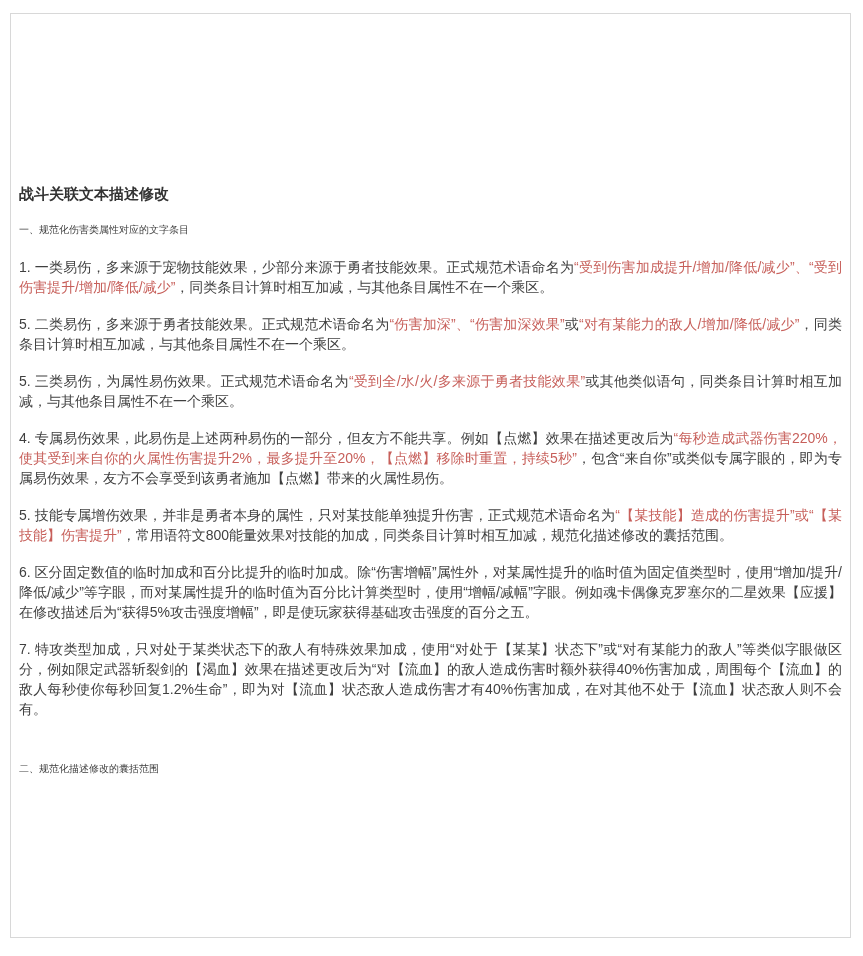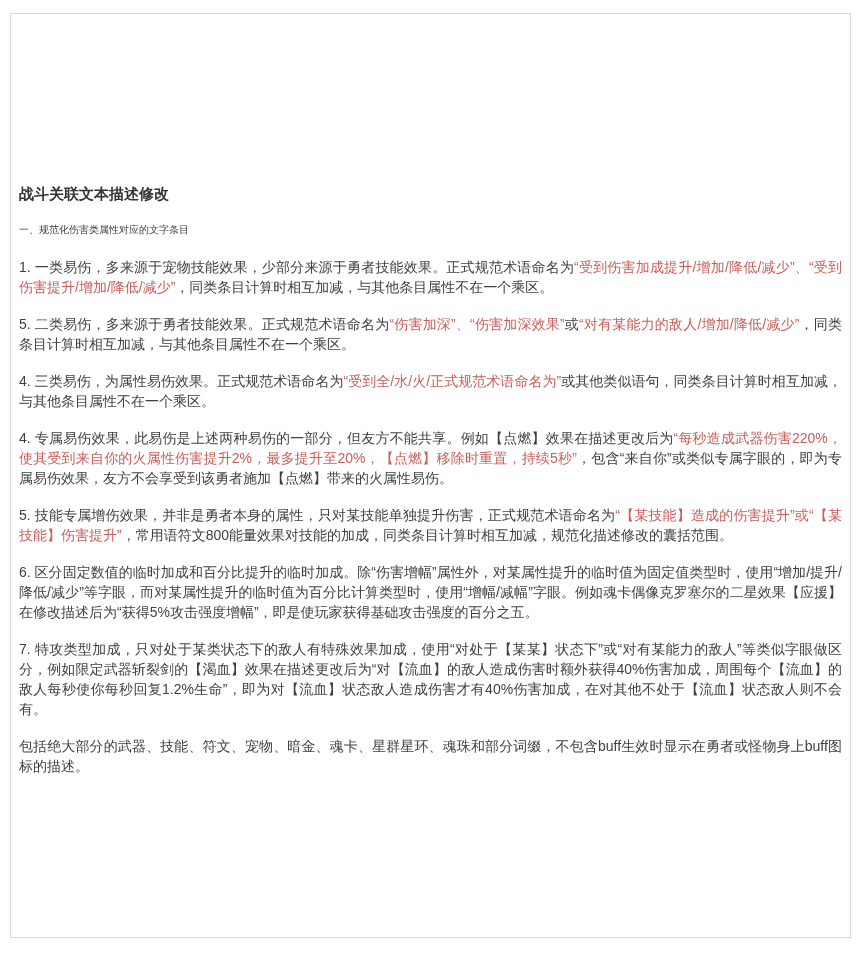--- a/index.html
+++ b/index.html
@@ -58,21 +58,21 @@
 </head>
 <body>
 
 <div class="page">
   <div class="doc-panel">
     <h1 class="doc-title">战斗关联文本描述修改</h1>
     <div id="sections">
         <h2 class="section-heading first">一、规范化伤害类属性对应的文字条目</h2>
         <p class="para"><span class="txt">1. 一类易伤，多来源于宠物技能效果，少部分来源于勇者技能效果。正式规范术语命名为</span><span class="hl">“受到伤害加成提升/增加/降低/减少”、“受到伤害提升/增加/降低/减少”</span><span class="txt">，同类条目计算时相互加减，与其他条目属性不在一个乘区。</span></p>
         <p class="para"><span class="txt">5. 二类易伤，多来源于勇者技能效果。正式规范术语命名为</span><span class="hl">“伤害加深”、“伤害加深效果”</span><span class="txt">或</span><span class="hl">“对有某能力的敌人/增加/降低/减少”</span><span class="txt">，同类条目计算时相互加减，与其他条目属性不在一个乘区。</span></p>
-        <p class="para"><span class="txt">4. 三类易伤，为属性易伤效果。正式规范术语命名为</span><span class="hl">“受到全/水/火/正式规范术语命名为”</span><span class="txt">或其他类似语句，同类条目计算时相互加减，与其他条目属性不在一个乘区。</span></p>
+        <p class="para"><span class="txt">5. 三类易伤，为属性易伤效果。正式规范术语命名为</span><span class="hl">“受到全/水/火/多来源于勇者技能效果”</span><span class="txt">或其他类似语句，同类条目计算时相互加减，与其他条目属性不在一个乘区。</span></p>
         <p class="para"><span class="txt">4. 专属易伤效果，此易伤是上述两种易伤的一部分，但友方不能共享。例如【点燃】效果在描述更改后为</span><span class="hl">“每秒造成武器伤害220%，使其受到来自你的火属性伤害提升2%，最多提升至20%，【点燃】移除时重置，持续5秒”</span><span class="txt">，包含“来自你”或类似专属字眼的，即为专属易伤效果，友方不会享受到该勇者施加【点燃】带来的火属性易伤。</span></p>
         <p class="para"><span class="txt">5. 技能专属增伤效果，并非是勇者本身的属性，只对某技能单独提升伤害，正式规范术语命名为</span><span class="hl">“【某技能】造成的伤害提升”或“【某技能】伤害提升”</span><span class="txt">，常用语符文800能量效果对技能的加成，同类条目计算时相互加减，规范化描述修改的囊括范围。</span></p>
         <p class="para"><span class="txt">6. 区分固定数值的临时加成和百分比提升的临时加成。除“伤害增幅”属性外，对某属性提升的临时值为固定值类型时，使用“增加/提升/降低/减少”等字眼，而对某属性提升的临时值为百分比计算类型时，使用“增幅/减幅”字眼。例如魂卡偶像克罗塞尔的二星效果【应援】在修改描述后为“获得5%攻击强度增幅”，即是使玩家获得基础攻击强度的百分之五。</span></p>
         <p class="para"><span class="txt">7. 特攻类型加成，只对处于某类状态下的敌人有特殊效果加成，使用“对处于【某某】状态下”或“对有某能力的敌人”等类似字眼做区分，例如限定武器斩裂剑的【渴血】效果在描述更改后为“对【流血】的敌人造成伤害时额外获得40%伤害加成，周围每个【流血】的敌人每秒使你每秒回复1.2%生命”，即为对【流血】状态敌人造成伤害才有40%伤害加成，在对其他不处于【流血】状态敌人则不会有。</span></p>
-        <p class="para"><span class="txt">包括绝大部分的武器、技能、符文、宠物、暗金、魂卡、星群星环、魂珠和部分词缀，不包含buff生效时显示在勇者或怪物身上buff图标的描述。</span></p>
+        <h2 class="section-heading">二、规范化描述修改的囊括范围</h2>
       </div>
   </div>
 </div>
 
 </body></html>

